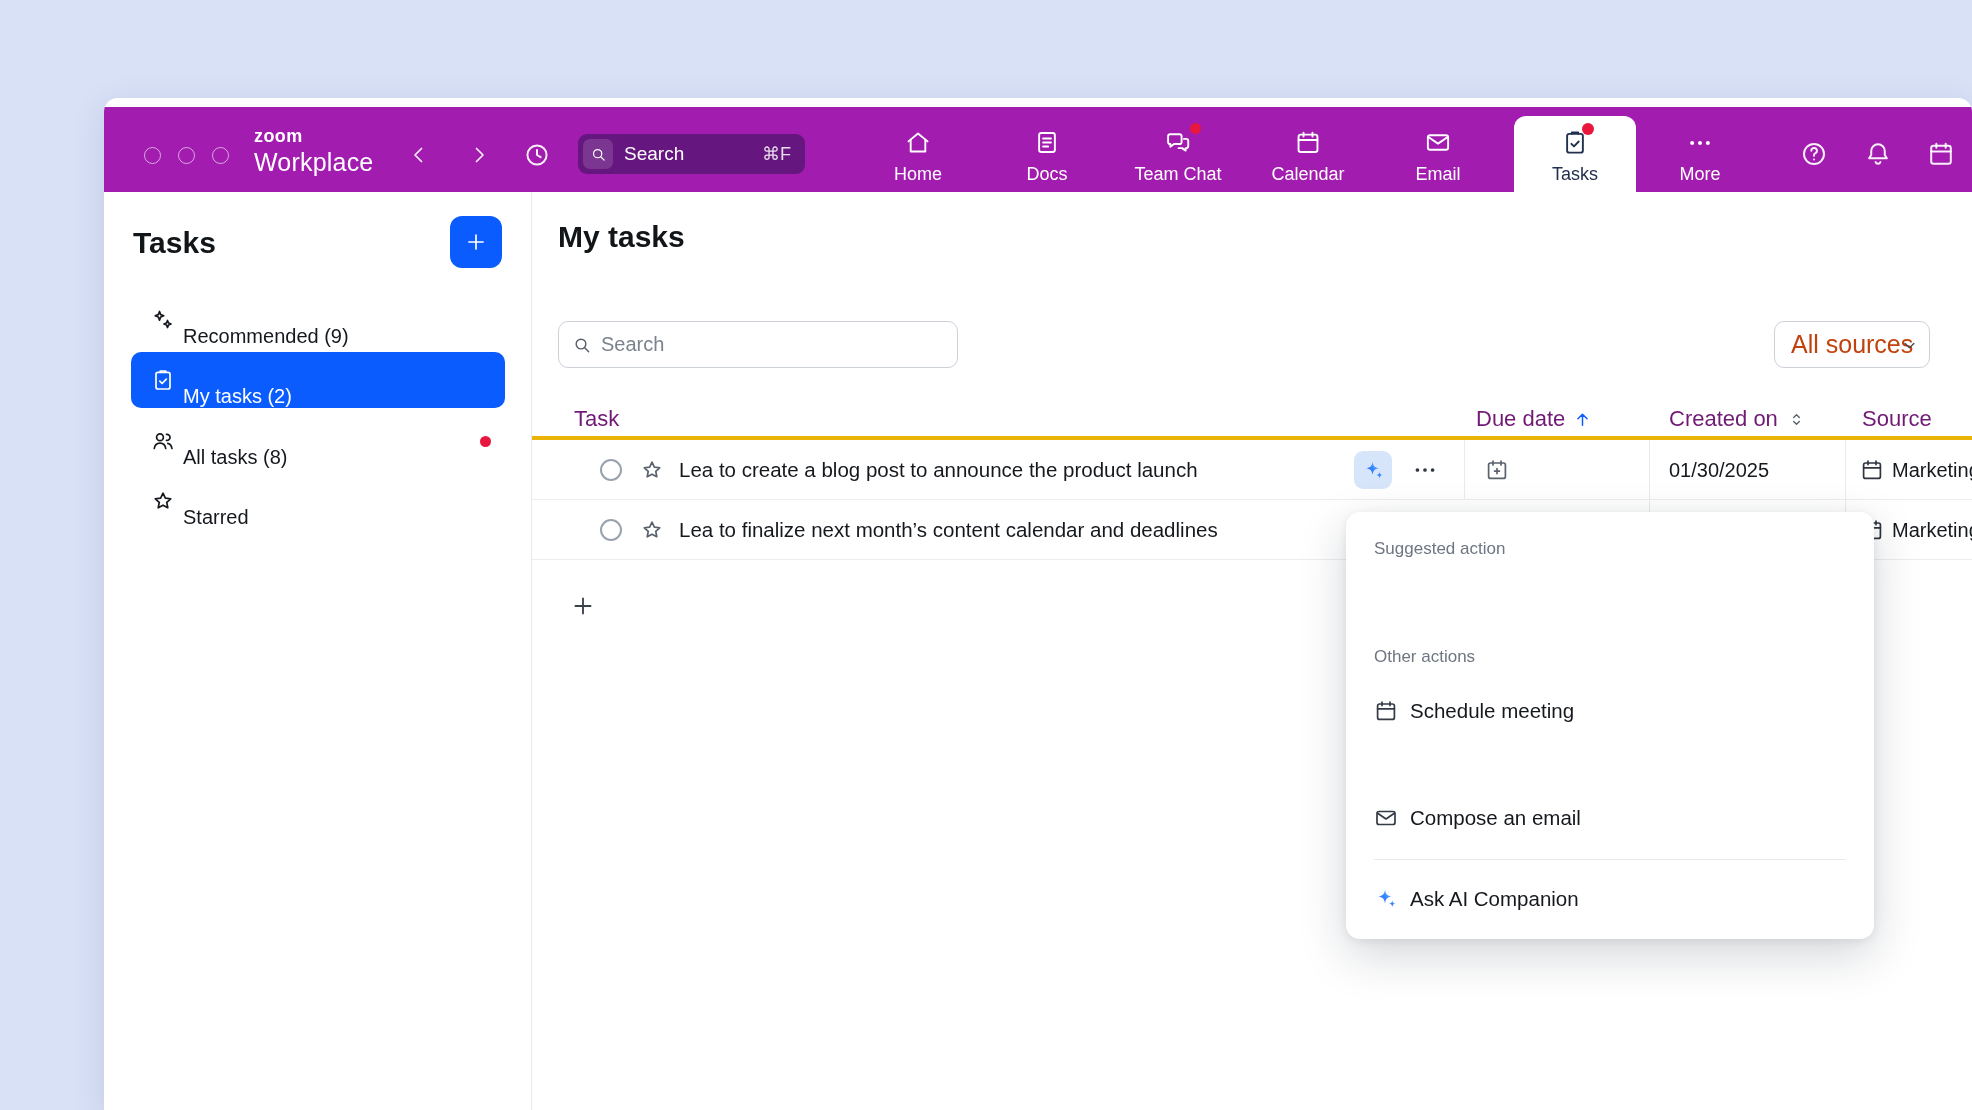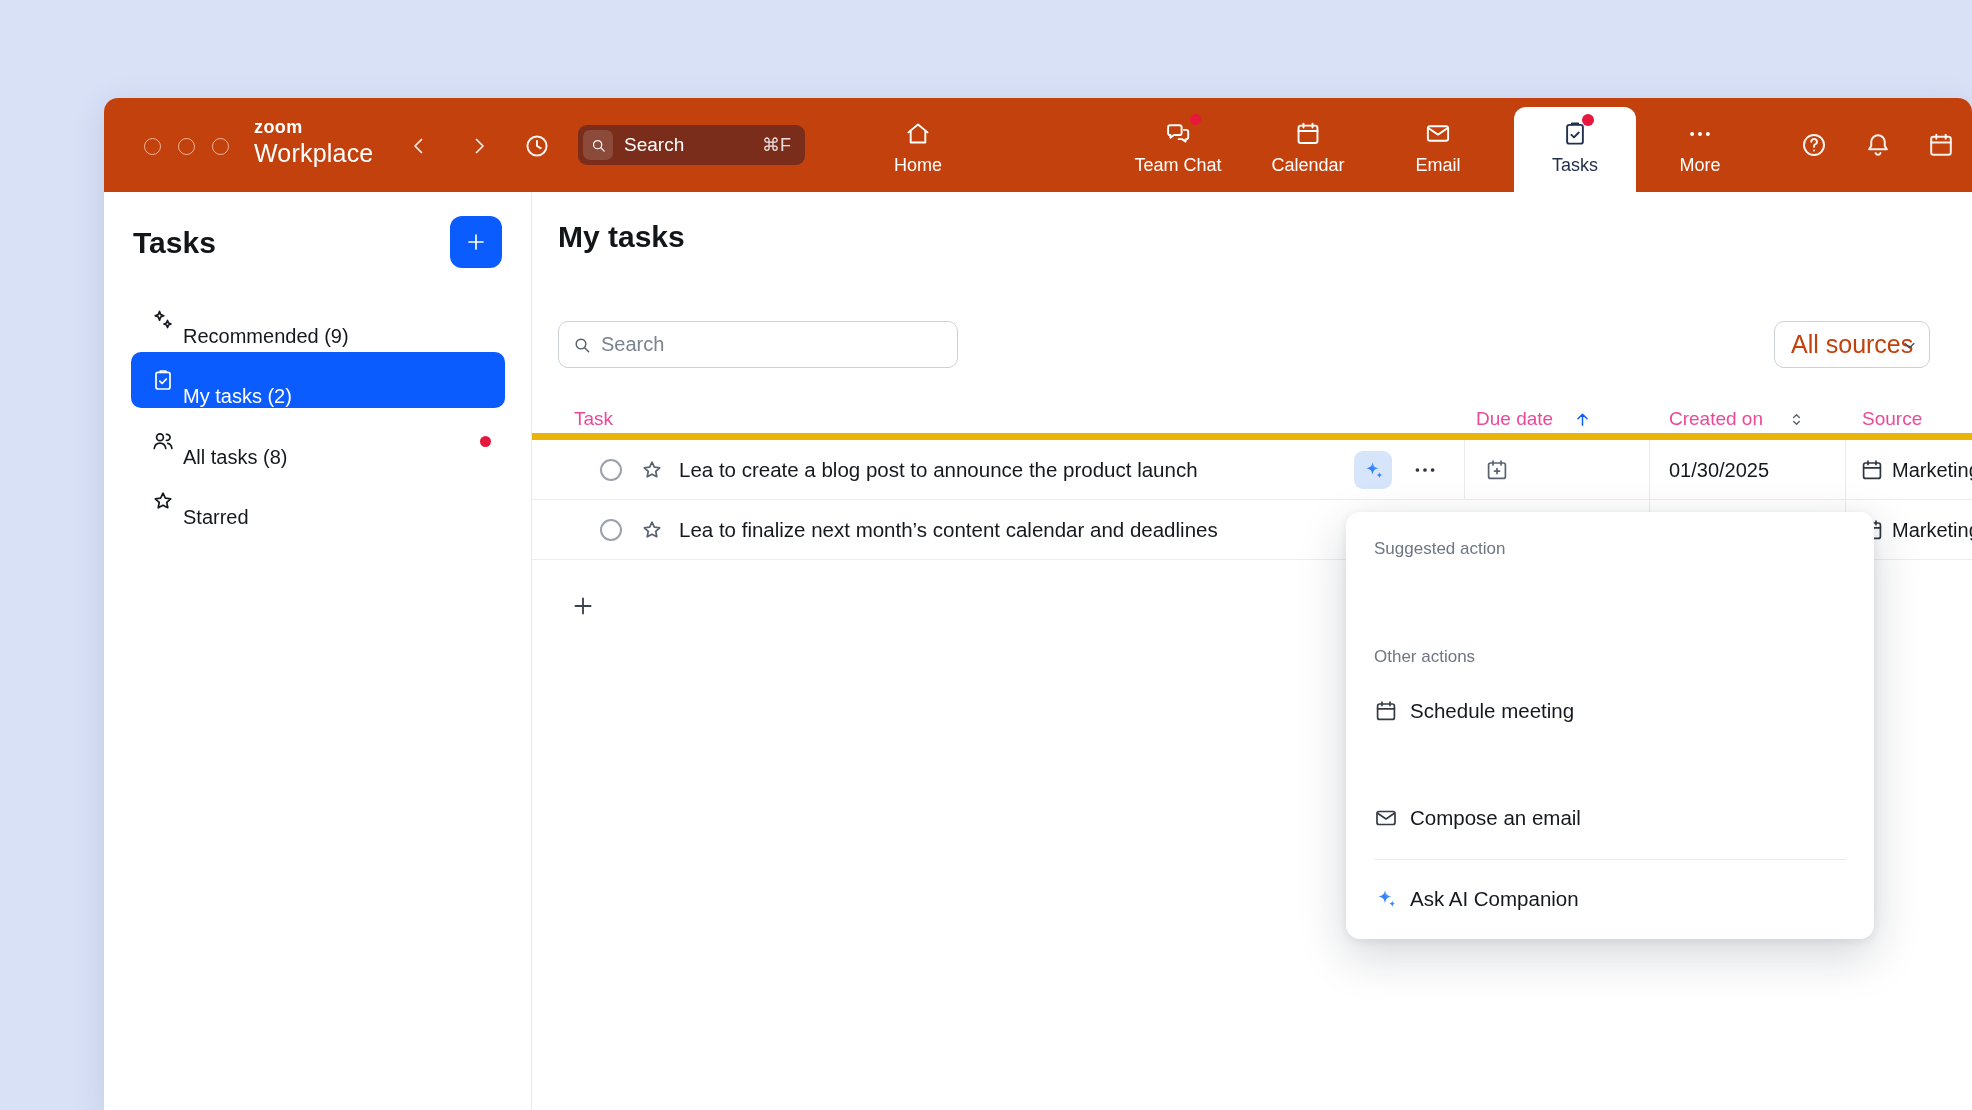--- a/index.html
+++ b/index.html
@@ -4,21 +4,21 @@
 <style>
   *{box-sizing:border-box;margin:0;padding:0}
   html,body{width:1972px;height:1110px;overflow:hidden;background:#d8e1f6;font-family:"Liberation Sans",sans-serif}
   svg.ic{fill:none;stroke:currentColor;stroke-width:1.7;stroke-linecap:round;stroke-linejoin:round;display:block}
   button{font-family:inherit;cursor:pointer}
 
   .window{position:absolute;left:104px;top:98px;width:1868px;height:1012px;background:#fff;
           border-radius:14px 14px 0 0;overflow:hidden;box-shadow:0 8px 34px rgba(30,45,90,.12)}
 
   
-  .topbar{position:absolute;left:0;right:0;top:0;height:94px;background:#c2410c;color:#fff}
+  .topbar{position:absolute;left:0;right:0;top:9px;height:94px;background:#a21caf;color:#fff}
   .tl{position:absolute;top:40px;width:17px;height:17px;border:1.5px solid rgba(255,255,255,.6);border-radius:50%}
   .logo{position:absolute;left:150px;top:20px;line-height:1;color:#fff}
   .logo-small{font-size:18px;font-weight:700;letter-spacing:.4px}
   .logo-main{font-size:25px;font-weight:400;margin-top:5px;letter-spacing:.2px}
   .tbtn{position:absolute;top:33px;width:30px;height:30px;background:none;border:none;color:rgba(255,255,255,.93);display:flex;align-items:center;justify-content:center}
   .tsearch{position:absolute;left:474px;top:27px;width:227px;height:40px;border-radius:9px;background:rgba(4,14,50,.38)}
   .tsearch-iconbox{position:absolute;left:5px;top:5px;width:30px;height:30px;border-radius:7px;background:rgba(255,255,255,.14);display:flex;align-items:center;justify-content:center;color:#fff}
   .tsearch-label{position:absolute;left:46px;top:0;line-height:40px;font-size:19px;color:#fff}
   .tsearch-short{position:absolute;right:14px;top:0;line-height:40px;font-size:18px;color:rgba(255,255,255,.85)}
   .navitem{position:absolute;top:0;width:104px;height:94px;color:#fff;text-align:center;cursor:pointer}
@@ -42,21 +42,21 @@
   .main{position:absolute;left:428px;top:94px;right:0;bottom:0;background:#fff}
   .m-title{position:absolute;left:26px;top:28px;font-size:30px;font-weight:700;color:#121619}
   .m-search{position:absolute;left:26px;top:129px;width:400px;height:47px;border:1px solid #ccd1d8;border-radius:10px;background:#fff}
   .m-search .sicon{position:absolute;left:13px;top:13px;color:#565e69}
   .m-search input{position:absolute;left:42px;top:1px;width:345px;height:43px;border:none;outline:none;font-size:20px;color:#15191e;font-family:inherit;background:transparent}
   .m-search input::placeholder{color:#7b838e}
   .m-drop{position:absolute;left:1242px;top:129px;width:156px;height:47px;border:1px solid #ccd1d8;border-radius:10px;background:#fff;cursor:pointer}
   .m-drop .dlabel{position:absolute;left:16px;top:0;line-height:45px;font-size:25px;color:#c2410c}
   .m-drop .chev{position:absolute;right:10px;top:14px;color:#3d4550}
 
-  .thead{position:absolute;left:0;right:0;top:208px;height:40px;border-bottom:7px solid #eab308;font-size:19px;color:#ec4899}
+  .thead{position:absolute;left:0;right:0;top:208px;height:40px;border-bottom:4px solid #eab308;font-size:22px;color:#701a75}
   .th{position:absolute;top:0;line-height:38px;white-space:nowrap}
   .trow{position:absolute;left:0;right:0;height:60px;border-bottom:1px solid #ecedf0;background:#fff}
   .row-circle{position:absolute;left:68px;top:19px;width:22px;height:22px;border:2px solid #9aa2ad;border-radius:50%;background:#fff;cursor:pointer}
   .row-star{position:absolute;left:108px;top:18px;color:#59626e;cursor:pointer}
   .row-title{position:absolute;left:147px;top:0;line-height:60px;font-size:20.5px;color:#15191e;white-space:nowrap}
   .vline{position:absolute;top:0;bottom:0;width:1px;background:#e9ebee}
   .ai-btn{position:absolute;left:822px;top:11px;width:38px;height:38px;border-radius:9px;background:#d7e5fb;border:none;display:flex;align-items:center;justify-content:center}
   .more-btn{position:absolute;left:880px;top:18px;width:28px;height:24px;color:#2f363f;background:none;border:none}
   .due-icon{position:absolute;left:953px;top:18px;color:#5a626d}
   .created-text{position:absolute;left:1137px;top:0;line-height:60px;font-size:20px;color:#15191e}
@@ -118,20 +118,29 @@
 
     <div class="navitem" style="left:762px">
       <span class="nicon">
         <svg class="ic" width="27" height="27" viewBox="0 0 24 24">
             <path d="M3.5 11 12 4l8.5 7"></path>
             <path d="M5.5 9.5V20h13V9.5"></path>
           </svg>
       </span>
       <span class="nlabel">Home</span>
     </div>
+    <div class="navitem" style="left:891px">
+      <span class="nicon">
+        <svg class="ic" width="27" height="27" viewBox="0 0 24 24">
+            <rect x="5" y="3.5" width="14" height="17" rx="2"></rect>
+            <path d="M8.5 8.5h7M8.5 12h7M8.5 15.5h4.5"></path>
+          </svg>
+      </span>
+      <span class="nlabel">Docs</span>
+    </div>
     <div class="navitem" style="left:1022px">
       <span class="nicon">
         <svg class="ic" width="27" height="27" viewBox="0 0 24 24">
             <path d="M3.2 6.6c0-1 .8-1.9 1.9-1.9h8.2c1 0 1.9.8 1.9 1.9v4.9c0 1-.8 1.9-1.9 1.9H8.4l-3.2 2.4v-2.4h-.1c-1 0-1.9-.8-1.9-1.9z"></path>
             <path d="M17.3 8.8h1.9c1 0 1.9.8 1.9 1.9v4.4c0 1-.8 1.9-1.9 1.9h-.4v2.2l-3.2-2.2h-3.1"></path>
           </svg>
       </span>
       <span class="badge" style="left:64px;top:16px"></span>
       <span class="nlabel">Team Chat</span>
     </div>

